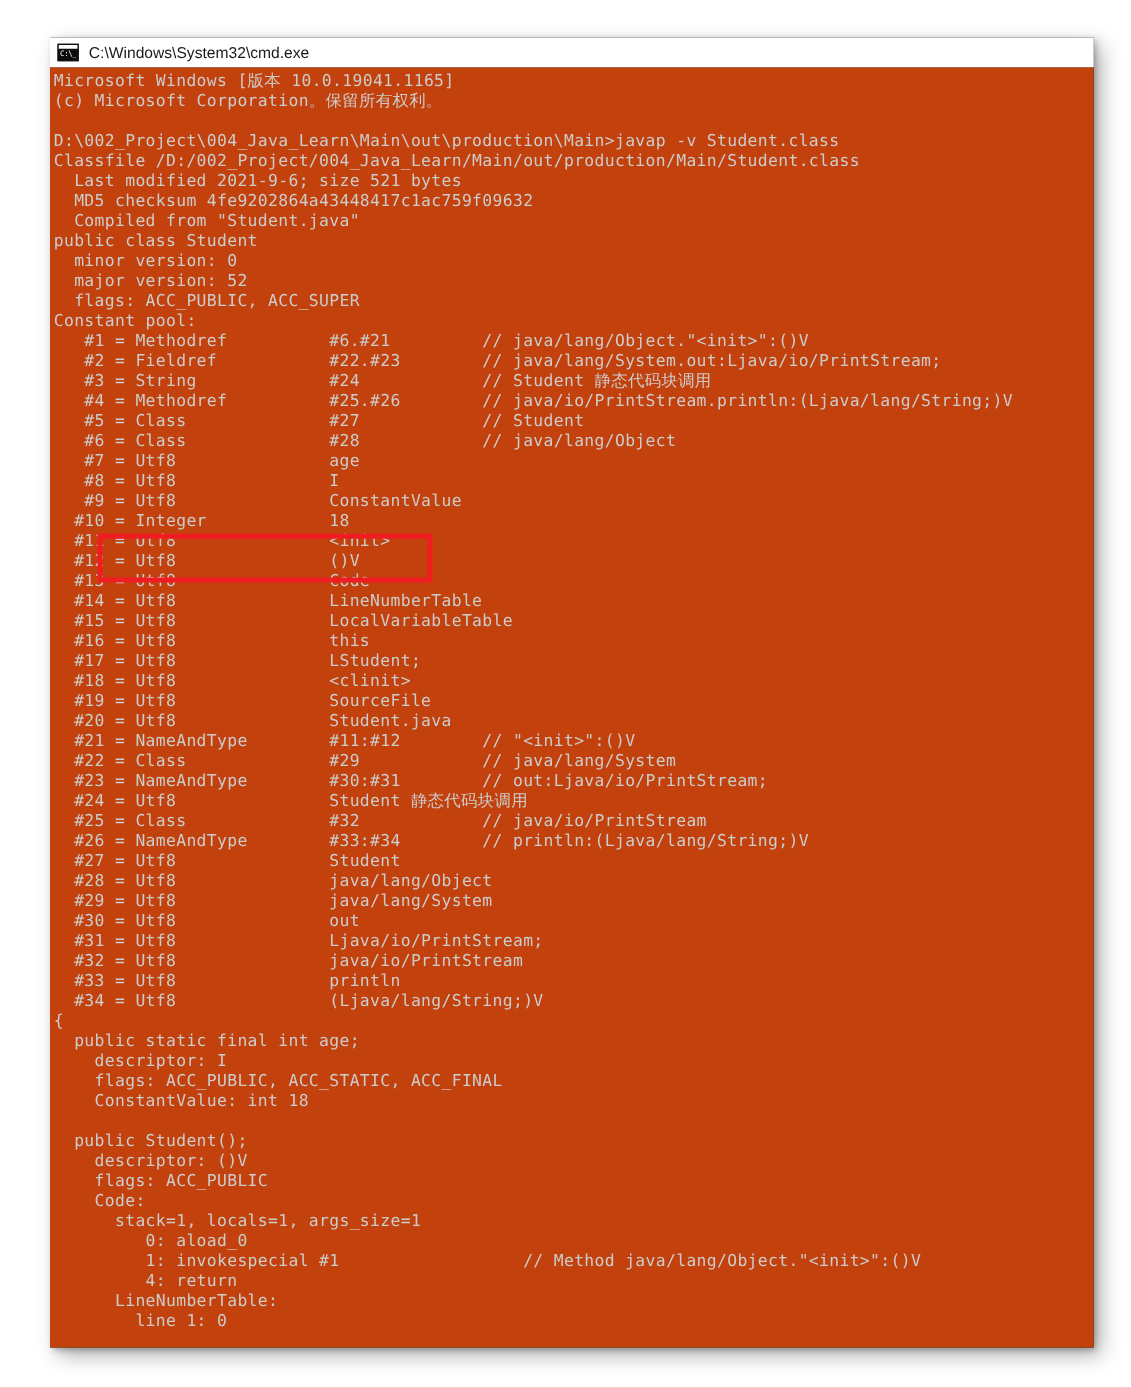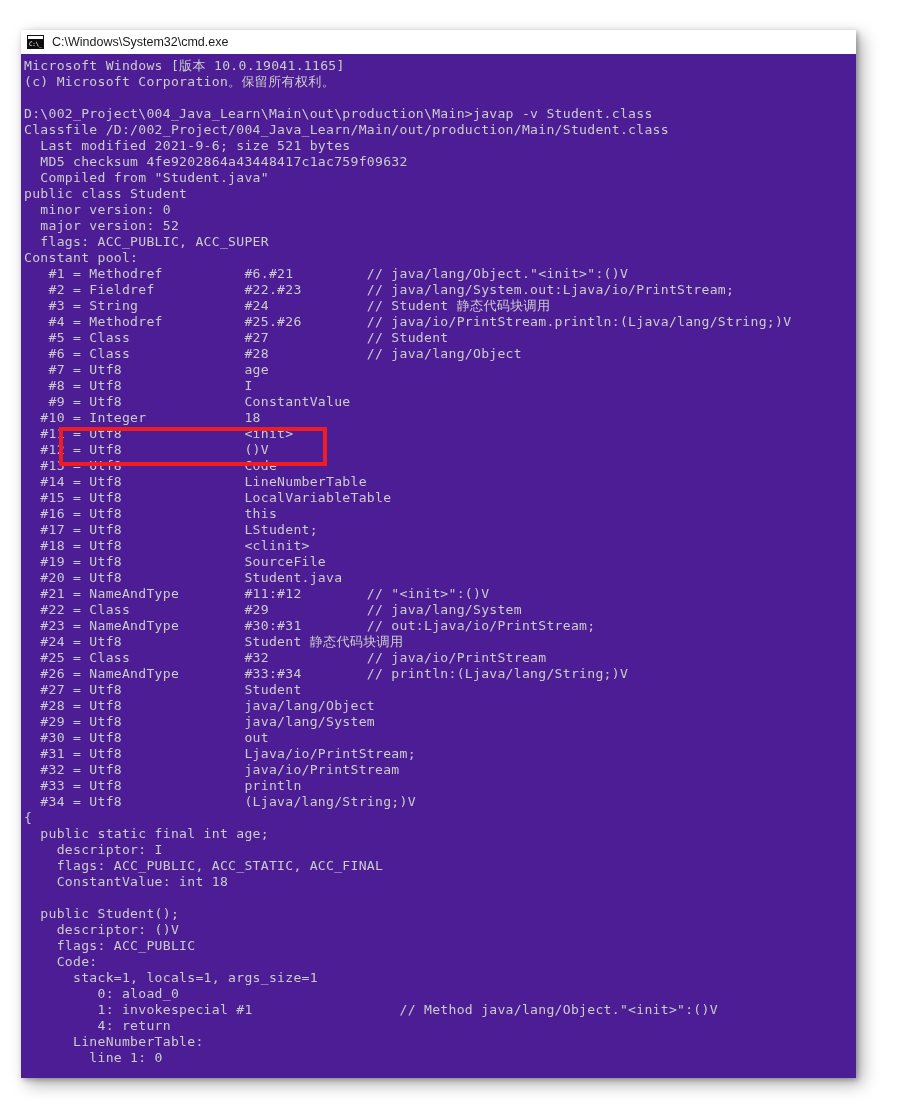--- a/index.html
+++ b/index.html
@@ -12,21 +12,21 @@
     width: 905px;
     height: 1110px;
     position: relative;
     overflow: hidden;
     font-family: "Liberation Sans", sans-serif;
   }
 
   
   #console-window {
     position: absolute;
-    left: 21px;
+    left: 40px;
     top: 30px;
     width: 835px;
     height: 1048px;
     background: #0c0c0c;
     box-shadow: 6px 6px 16px rgba(0,0,0,0.32),
                 2px 2px 5px rgba(0,0,0,0.28);
   }
 
   
   #title-bar {
@@ -119,21 +119,21 @@
 
 <div id="console-window" style="background: rgb(12, 12, 12);">
 
   <div id="title-bar" style="background: rgb(255, 255, 255);">
     <span id="cmd-icon">
       <span id="cmd-icon-glyph">C:\_</span>
     </span>
     <span id="title-text">C:\Windows\System32\cmd.exe</span>
   </div>
 
-  <div id="console-body" style="background: #4c1d95;">
+  <div id="console-body" style="background: #c2410c;">
     <pre id="console-text" style="color: rgb(204, 204, 204);">Microsoft Windows [版本 10.0.19041.1165]
 (c) Microsoft Corporation。保留所有权利。
 
 D:\002_Project\004_Java_Learn\Main\out\production\Main&gt;javap -v Student.class
 Classfile /D:/002_Project/004_Java_Learn/Main/out/production/Main/Student.class
   Last modified 2021-9-6; size 521 bytes
   MD5 checksum 4fe9202864a43448417c1ac759f09632
   Compiled from "Student.java"
 public class Student
   minor version: 0

